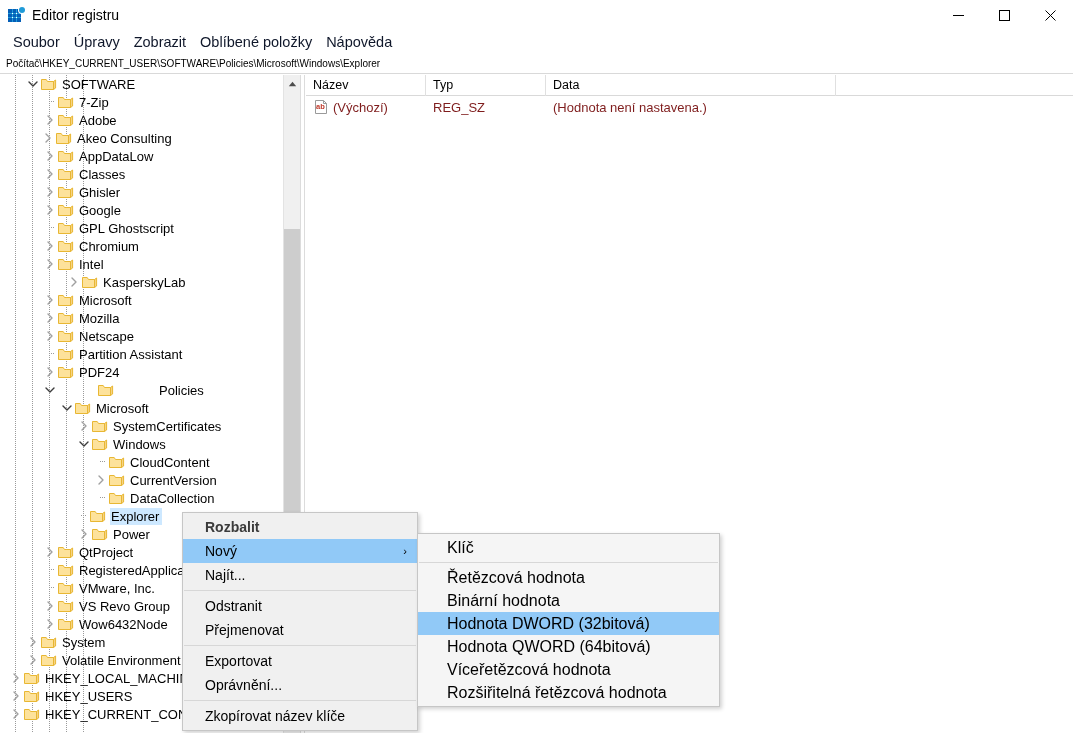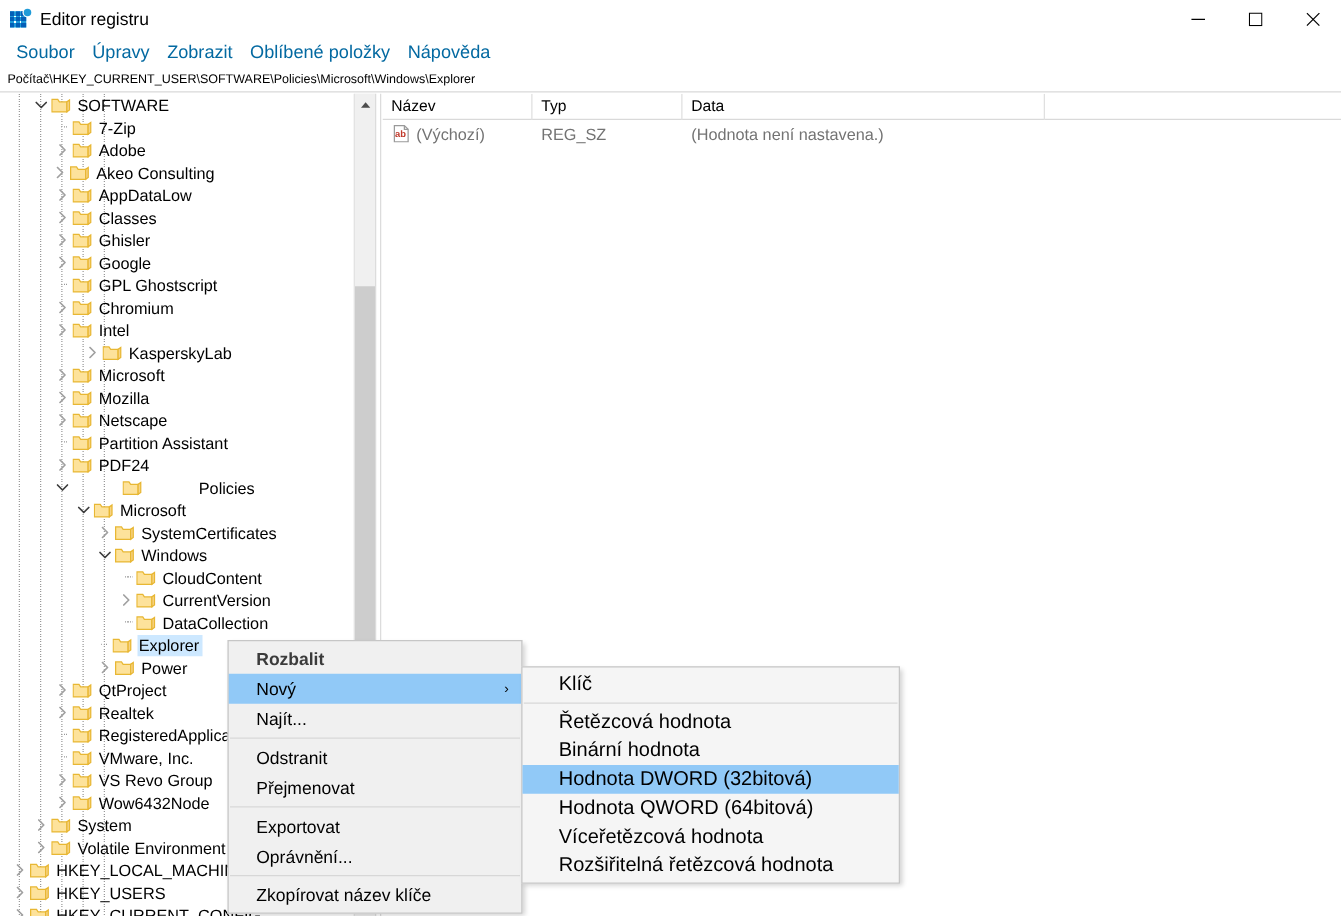--- a/index.html
+++ b/index.html
@@ -45,21 +45,21 @@
     background: transparent; color: #000;
   }
   .wbtn svg { display: block; }
 
   
   #menubar {
     position: absolute; top: 30px; left: 0; width: 1073px; height: 23px;
     background: #ffffff; display: flex; align-items: center; padding-left: 6px;
   }
   .menu-item {
-    font-size: 14.5px; color: #0369a1; padding: 2px 7px; white-space: nowrap;
+    font-size: 14.5px; color: #0f172a; padding: 2px 7px; white-space: nowrap;
   }
 
   
   #addressbar {
     position: absolute; top: 54px; left: 0; width: 1073px; height: 20px;
     background: #ffffff; border-bottom: 1px solid #d9d9d9;
     display: flex; align-items: center;
   }
   #address-text {
     font-size: 10px; color: #000000; padding-left: 6px; white-space: nowrap;
@@ -133,21 +133,21 @@
     position: absolute; top: 0; left: 0; width: 767px; height: 21px;
     background: #ffffff; border-bottom: 1px solid #d9d9d9;
     display: flex; align-items: center;
   }
   .lv-col {
     height: 21px; display: flex; align-items: center;
     font-size: 12.5px; color: #000; padding-left: 7px;
     border-right: 1px solid #e0e0e0; box-sizing: border-box;
   }
   #lv-rows { position: absolute; top: 21px; left: 0; width: 767px; }
-  .lv-row { height: 22px; display: flex; align-items: center; font-size: 13px; color: #737373; }
+  .lv-row { height: 22px; display: flex; align-items: center; font-size: 13px; color: #7f1d1d; }
   .lv-cell { height: 22px; display: flex; align-items: center; padding-left: 7px; box-sizing: border-box; }
   .ab-icon {
     width: 14px; height: 14px; position: relative; flex: none; margin-right: 5px;
     margin-left: 1px;
   }
 
   
   #ctxmenu {
     position: absolute; left: 182px; top: 512px; width: 236px;
     background: #f0f0f0; border: 1px solid #c6c6c6;
@@ -575,34 +575,20 @@
             <path d="M2 1 L6 5 L2 9" fill="none" stroke="#a0a0a0" stroke-width="1.4" stroke-linecap="round" stroke-linejoin="round"></path>
           </svg>
         </div>
         <div class="folder">
           <svg width="16" height="14" viewBox="0 0 16 14">
             <path d="M0.5 2.5 L0.5 12.5 L12.5 12.5 L12.5 4.5 L6.5 4.5 L5.2 2.5 Z" fill="#fde29b" stroke="#e8b733" stroke-width="1"></path>
             <path d="M12.5 4.5 L14.6 3.0 L14.6 11.0 L12.5 12.5 Z" fill="#f6d384" stroke="#e8b733" stroke-width="1"></path>
           </svg>
         </div>
         <span class="tlabel">QtProject</span>
-      </div>
-      <div class="tree-row" style="padding-left: 42px;">
-        <div class="twisty">
-          <svg width="8" height="10" viewBox="0 0 8 10">
-            <path d="M2 1 L6 5 L2 9" fill="none" stroke="#a0a0a0" stroke-width="1.4" stroke-linecap="round" stroke-linejoin="round"></path>
-          </svg>
-        </div>
-        <div class="folder">
-          <svg width="16" height="14" viewBox="0 0 16 14">
-            <path d="M0.5 2.5 L0.5 12.5 L12.5 12.5 L12.5 4.5 L6.5 4.5 L5.2 2.5 Z" fill="#fde29b" stroke="#e8b733" stroke-width="1"></path>
-            <path d="M12.5 4.5 L14.6 3.0 L14.6 11.0 L12.5 12.5 Z" fill="#f6d384" stroke="#e8b733" stroke-width="1"></path>
-          </svg>
-        </div>
-        <span class="tlabel">Realtek</span>
       </div>
       <div class="tree-row" style="padding-left: 42px;">
         <div class="dotline"></div>
         <div class="folder">
           <svg width="16" height="14" viewBox="0 0 16 14">
             <path d="M0.5 2.5 L0.5 12.5 L12.5 12.5 L12.5 4.5 L6.5 4.5 L5.2 2.5 Z" fill="#fde29b" stroke="#e8b733" stroke-width="1"></path>
             <path d="M12.5 4.5 L14.6 3.0 L14.6 11.0 L12.5 12.5 Z" fill="#f6d384" stroke="#e8b733" stroke-width="1"></path>
           </svg>
         </div>
         <span class="tlabel">RegisteredApplications</span>

